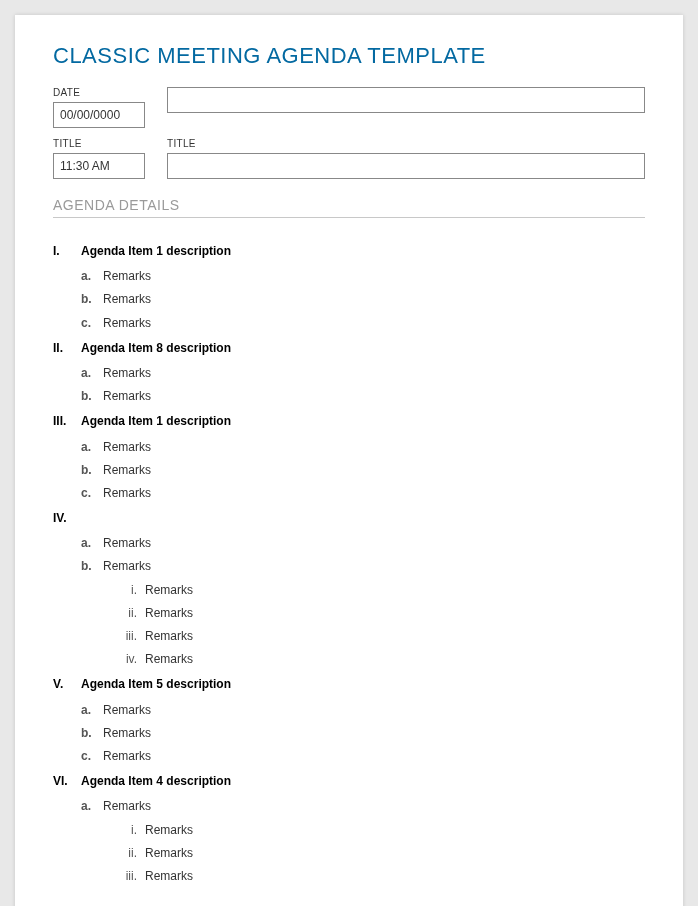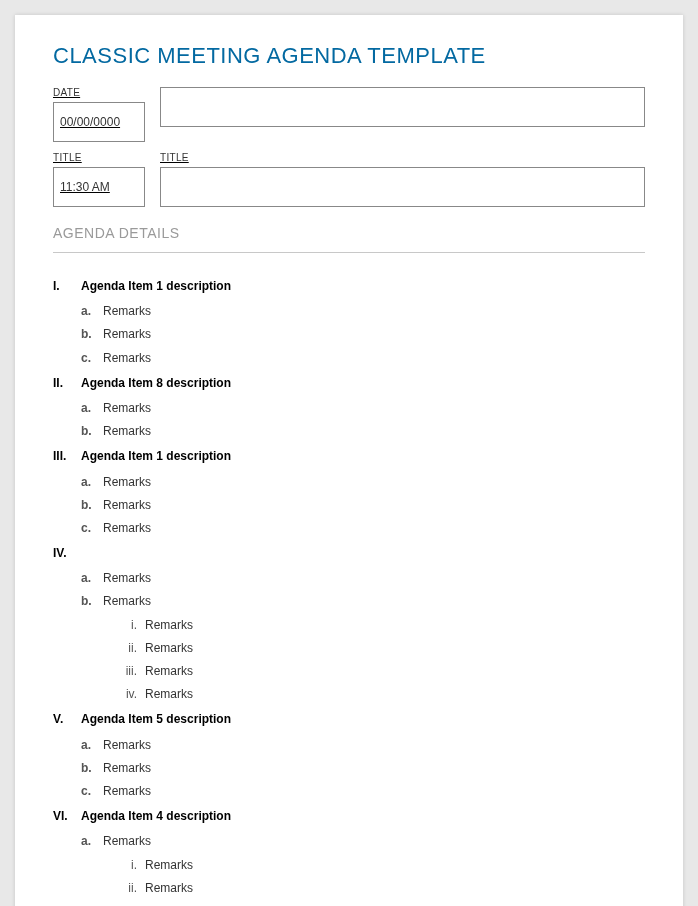--- a/index.html
+++ b/index.html
@@ -18,47 +18,46 @@
     }
     .title {
       color: #0369a1;
       font-size: 22px;
       font-weight: normal;
       letter-spacing: 0.5px;
       margin-bottom: 18px;
     }
     .form-row {
       display: flex;
-      gap: 15px;
+      gap: 22px;
       margin-bottom: 10px;
-      text-decoration: underline;
     }
     .field { display: flex; flex-direction: column; }
     .field.narrow { width: 92px; }
     .field.wide { flex: 1; }
     .field-label {
       font-size: 10px;
       color: #333;
       margin-bottom: 4px;
       letter-spacing: 0.3px;
     }
     .field-input {
       border: 1px solid #888;
-      height: 40px;
+      height: 26px;
       padding: 4px 6px;
       font-size: 12px;
       color: #333;
       font-family: inherit;
     }
     .section-heading {
       color: #9a9a9a;
       font-size: 14px;
       letter-spacing: 0.5px;
       margin-top: 18px;
-      padding-bottom: 11px;
+      padding-bottom: 4px;
       border-bottom: 1px solid #c8c8c8;
       margin-bottom: 24px;
     }
     .agenda { font-size: 12px; color: #000; }
     .agenda-item { margin-bottom: 6px; }
     .ai-header {
       display: flex;
       font-weight: bold;
       margin-bottom: 6px;
       line-height: 1.6;

